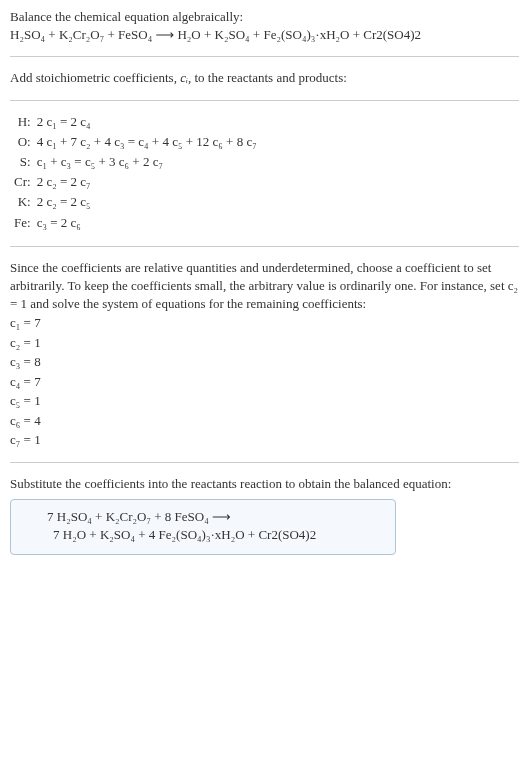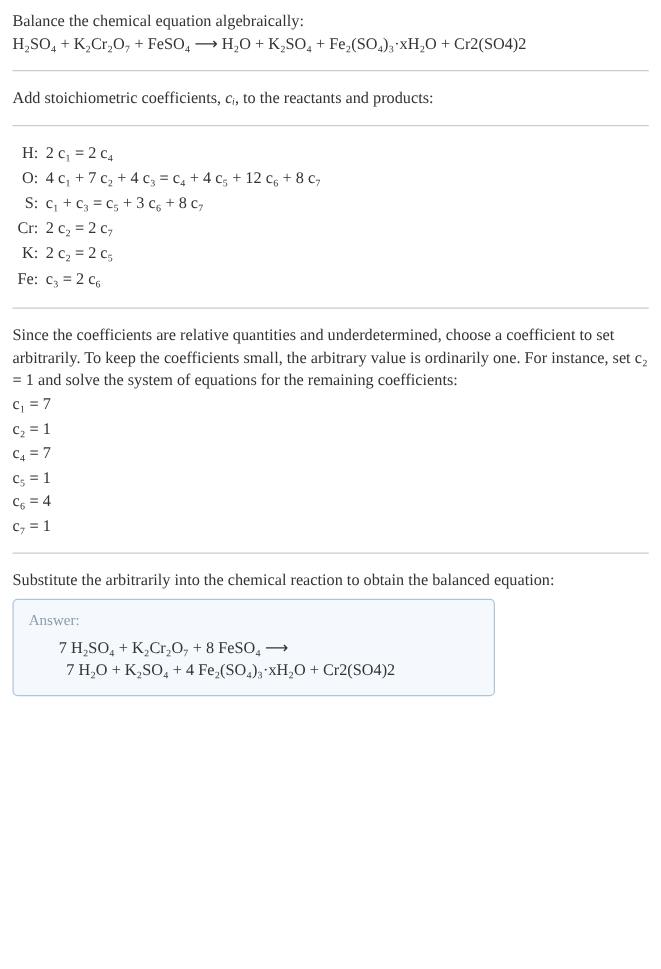--- a/index.html
+++ b/index.html
@@ -88,21 +88,21 @@
         <tr>
       <td>H:</td>
       <td>2 c₁ = 2 c₄</td>
     </tr>
     <tr>
       <td>O:</td>
       <td>4 c₁ + 7 c₂ + 4 c₃ = c₄ + 4 c₅ + 12 c₆ + 8 c₇</td>
     </tr>
     <tr>
       <td>S:</td>
-      <td>c₁ + c₃ = c₅ + 3 c₆ + 8 c₇</td>
+      <td>c₁ + c₃ = c₅ + 3 c₆ + 2 c₇</td>
     </tr>
     <tr>
       <td>Cr:</td>
       <td>2 c₂ = 2 c₇</td>
     </tr>
     <tr>
       <td>K:</td>
       <td>2 c₂ = 2 c₅</td>
     </tr>
     <tr>
@@ -113,31 +113,31 @@
     </table>
 </div>
 
 <hr>
 
 <div>
   <div>Since the coefficients are relative quantities and underdetermined, choose a coefficient to set arbitrarily. To keep the coefficients small, the arbitrary value is ordinarily one. For instance, set c₂ = 1 and solve the system of equations for the remaining coefficients:</div>
   <div>
     <div class="coeff-line">c₁ = 7</div>
     <div class="coeff-line">c₂ = 1</div>
+    <div class="coeff-line">c₃ = 8</div>
     <div class="coeff-line">c₄ = 7</div>
     <div class="coeff-line">c₅ = 1</div>
     <div class="coeff-line">c₆ = 4</div>
     <div class="coeff-line">c₇ = 1</div>
   </div>
 </div>
 
 <hr>
 
 <div>
-  <div>Substitute the arbitrarily into the chemical reaction to obtain the balanced equation:</div>
+  <div>Substitute the coefficients into the reactants reaction to obtain the balanced equation:</div>
   <div class="answer-box">
-    <div class="answer-label">Answer:</div>
     <div class="formula indent">
       <div>7 H₂SO₄ + K₂Cr₂O₇ + 8 FeSO₄  ⟶</div>
       <div style="margin-left:6px">7 H₂O + K₂SO₄ + 4 Fe₂(SO₄)₃·xH₂O + Cr2(SO4)2</div>
     </div>
   </div>
 </div>
 
 </body></html>

